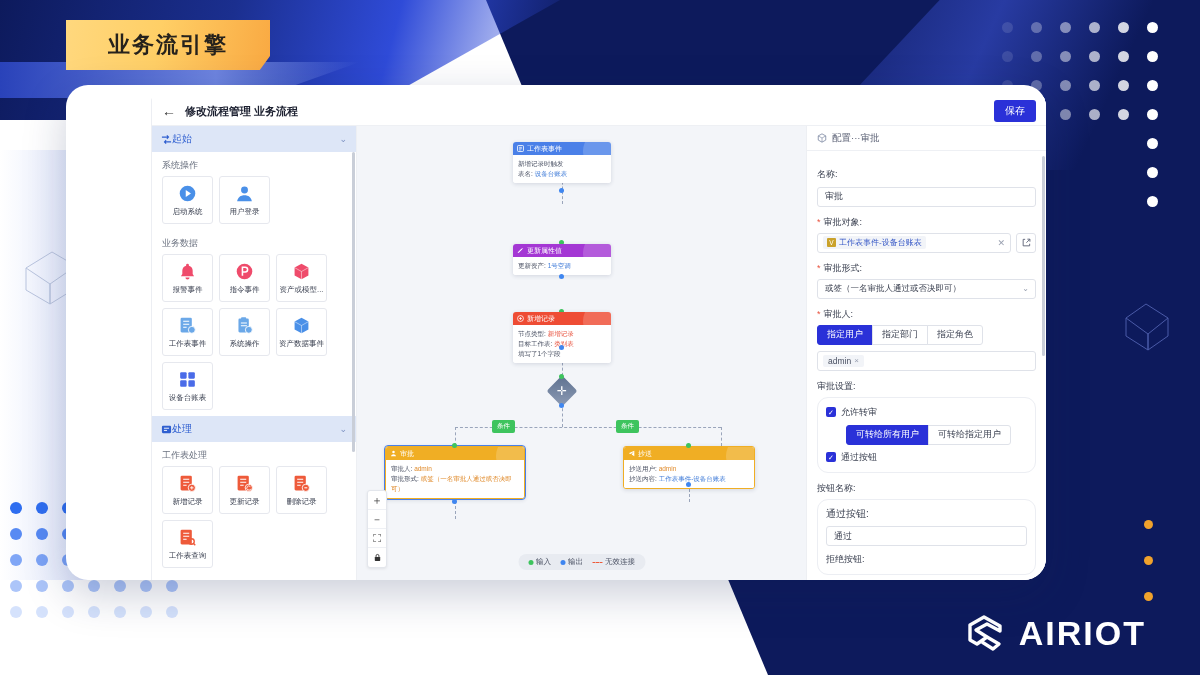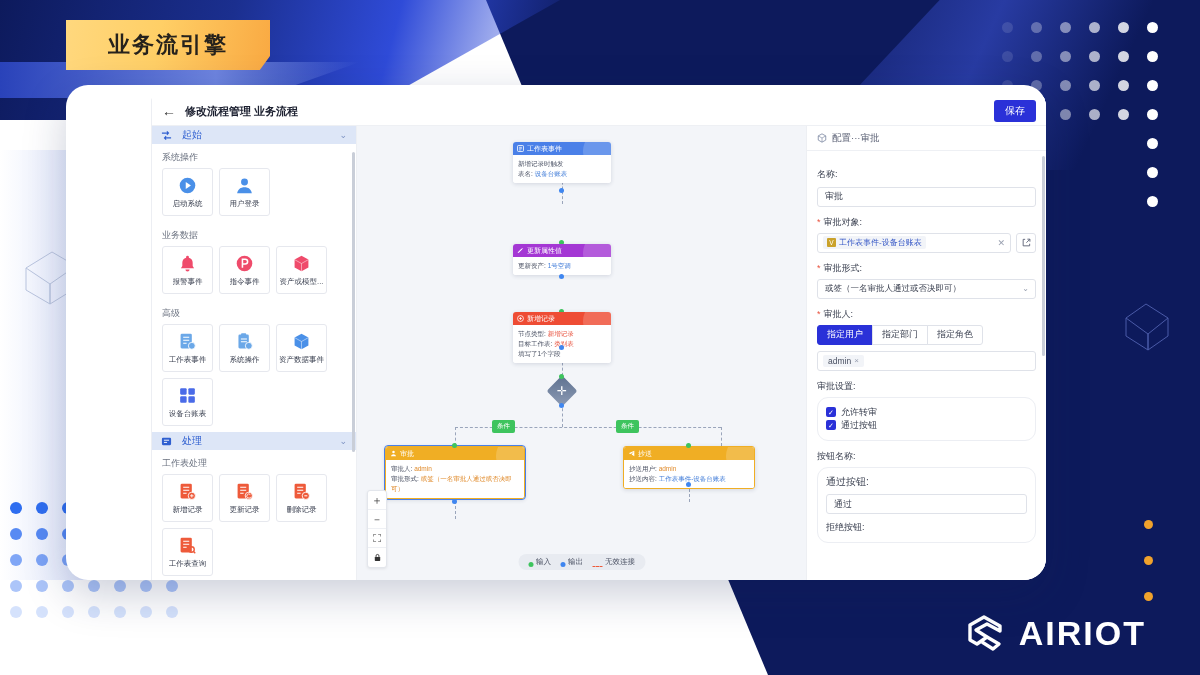--- a/index.html
+++ b/index.html
@@ -87,21 +87,21 @@
     font-family:"Liberation Sans",sans-serif;
   }
   #app-body { flex:1; display:flex; min-height:0; }
 
   
   #palette {
     width:205px; flex:0 0 205px; border-right:1px solid #edeff3;
     background:#fff; overflow:hidden; position:relative;
   }
   .pal-section-head {
-    display:flex; align-items:center; gap:10px; height:18px; padding:0 9px;
+    display:flex; align-items:center; gap:0; height:26px; padding:0 9px;
     background:#dde6f7; color:#2f5fd0; font-size:10px; cursor:pointer;
   }
   .pal-section-head .chev { margin-left:auto; color:#7e93c4; font-size:9px; }
   .pal-head-icon { width:11px; height:11px; display:inline-block; }
   .pal-group-title { font-size:9px; color:#6b7280; padding:7px 10px 4px 10px; }
   .pal-grid { display:flex; flex-wrap:wrap; gap:6px; padding:0 10px 6px 10px; }
   .pal-item {
     width:51px; height:48px; border:1px solid #e6e8ee; border-radius:3px;
     display:flex; flex-direction:column; align-items:center; justify-content:center;
     gap:3px; cursor:pointer; background:#fff;
@@ -159,21 +159,21 @@
   #zoom-controls > div {
     height:19px; display:flex; align-items:center; justify-content:center;
     font-size:11px; color:#444; cursor:pointer; border-bottom:1px solid #eef0f4;
   }
   #zoom-controls > div:last-child { border-bottom:none; }
   #legend {
     position:absolute; left:50%; transform:translateX(-50%); bottom:10px;
     background:#e8ebf1; border-radius:10px; padding:3px 10px;
     display:flex; align-items:center; gap:9px; font-size:7.5px; color:#4a5163;
   }
-  #legend .lgi { display:flex; align-items:flex-end; gap:3px; }
+  #legend .lgi { display:flex; align-items:center; gap:3px; }
   .lg-dot { width:5px; height:5px; border-radius:50%; display:inline-block; }
 
   
   #config {
     width:240px; flex:0 0 240px; border-left:1px solid #edeff3;
     background:#fff; padding:0 0 0 0; overflow:hidden; position:relative;
   }
   #config-head {
     display:flex; align-items:center; gap:5px; height:25px;
     padding:0 10px; border-bottom:1px solid #eef0f4; font-size:9.5px; color:#5a6074;
@@ -440,21 +440,20 @@
               <div class="pal-item">
                 <span class="ic">
                   <svg width="19" height="19" viewBox="0 0 22 22">
                     <path d="M11 2l8 4.5v9L11 20l-8-4.5v-9z" fill="#ef4b6b"></path>
                     <path d="M3 6.5L11 11l8-4.5M11 11v9" stroke="#fff" stroke-width="1" fill="none" opacity=".55"></path>
                   </svg>
                 </span>
                      <span class="lb">资产或模型...</span>
               </div>
             </div>
-            <div class="pal-group-title">高级</div>
             <div class="pal-grid">
               <div class="pal-item">
                 <span class="ic">
                   <svg width="19" height="19" viewBox="0 0 22 22">
                     <rect x="3" y="2" width="13" height="17" rx="1.5" fill="#6ba8e8"></rect>
                     <path d="M6 6h7M6 9.5h7M6 13h4" stroke="#fff" stroke-width="1.2"></path>
                     <circle cx="16" cy="16" r="4" fill="#6ba8e8" stroke="#fff" stroke-width="1"></circle>
                   </svg>
                 </span>
                      <span class="lb">工作表事件</span>
@@ -738,20 +737,24 @@
               <span class="x">×</span>
             </span>
           </div>
 
           <div class="cfg-label">审批设置:</div>
           <div class="cfg-box">
             <div class="ck-row">
               <span class="ck">✓</span>
               <span>允许转审</span>
             </div>
+            <div class="seg sub-seg">
+              <div class="active">可转给所有用户</div>
+              <div>可转给指定用户</div>
+            </div>
             <div class="ck-row">
               <span class="ck">✓</span>
               <span>通过按钮</span>
             </div>
           </div>
 
           <div class="cfg-label">按钮名称:</div>
           <div class="cfg-box" style="padding:7px 8px 8px 8px;">
             <div style="font-size:10px;color:#3b4151;margin-bottom:4px;">通过按钮:</div>
             <input class="cfg-input" value="通过" style="">

